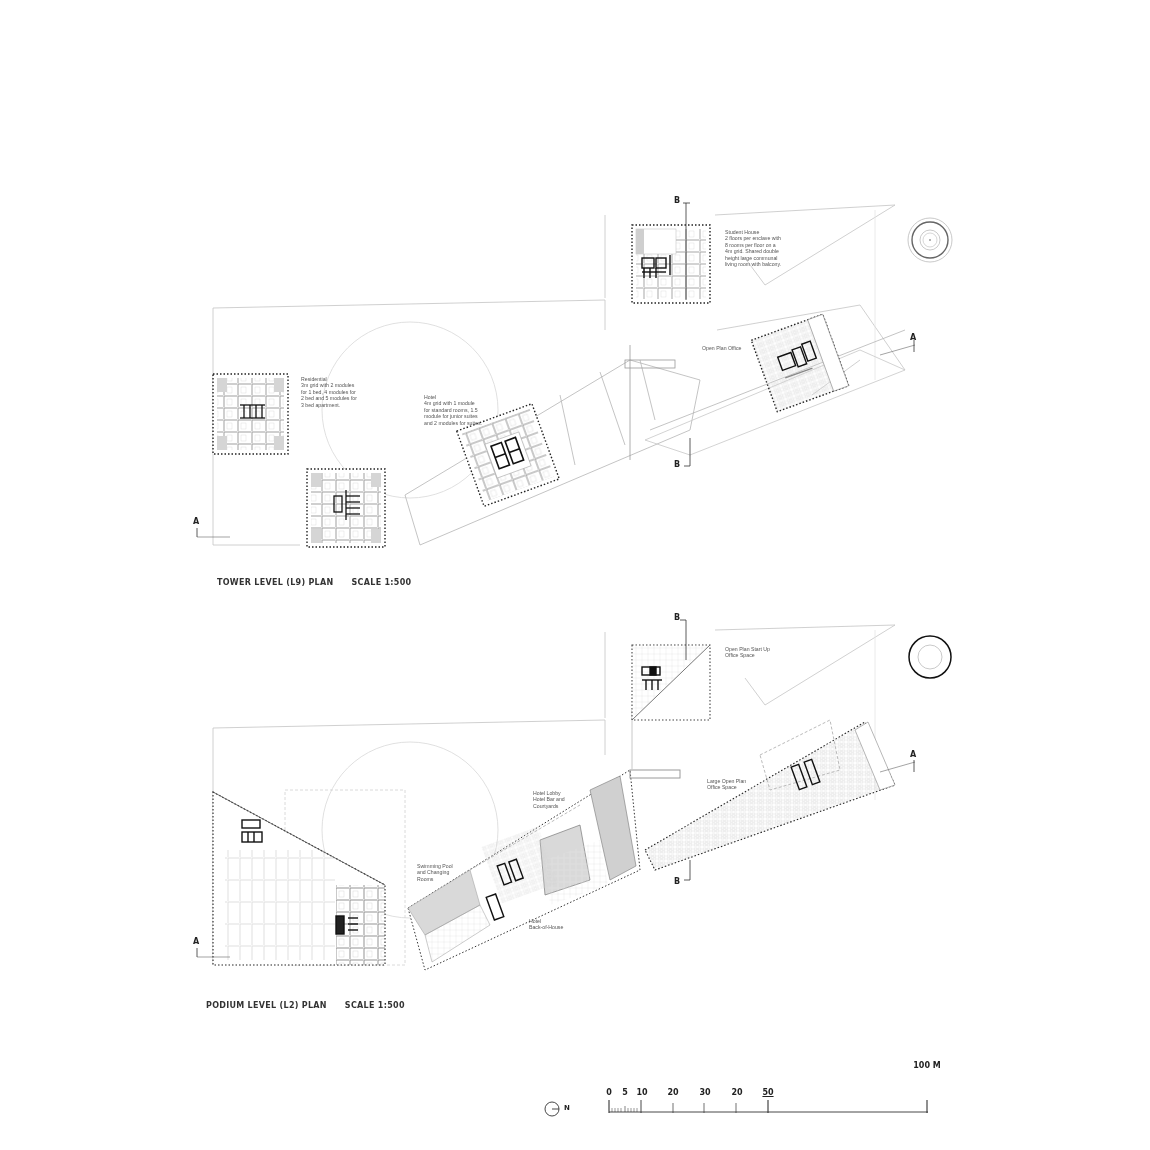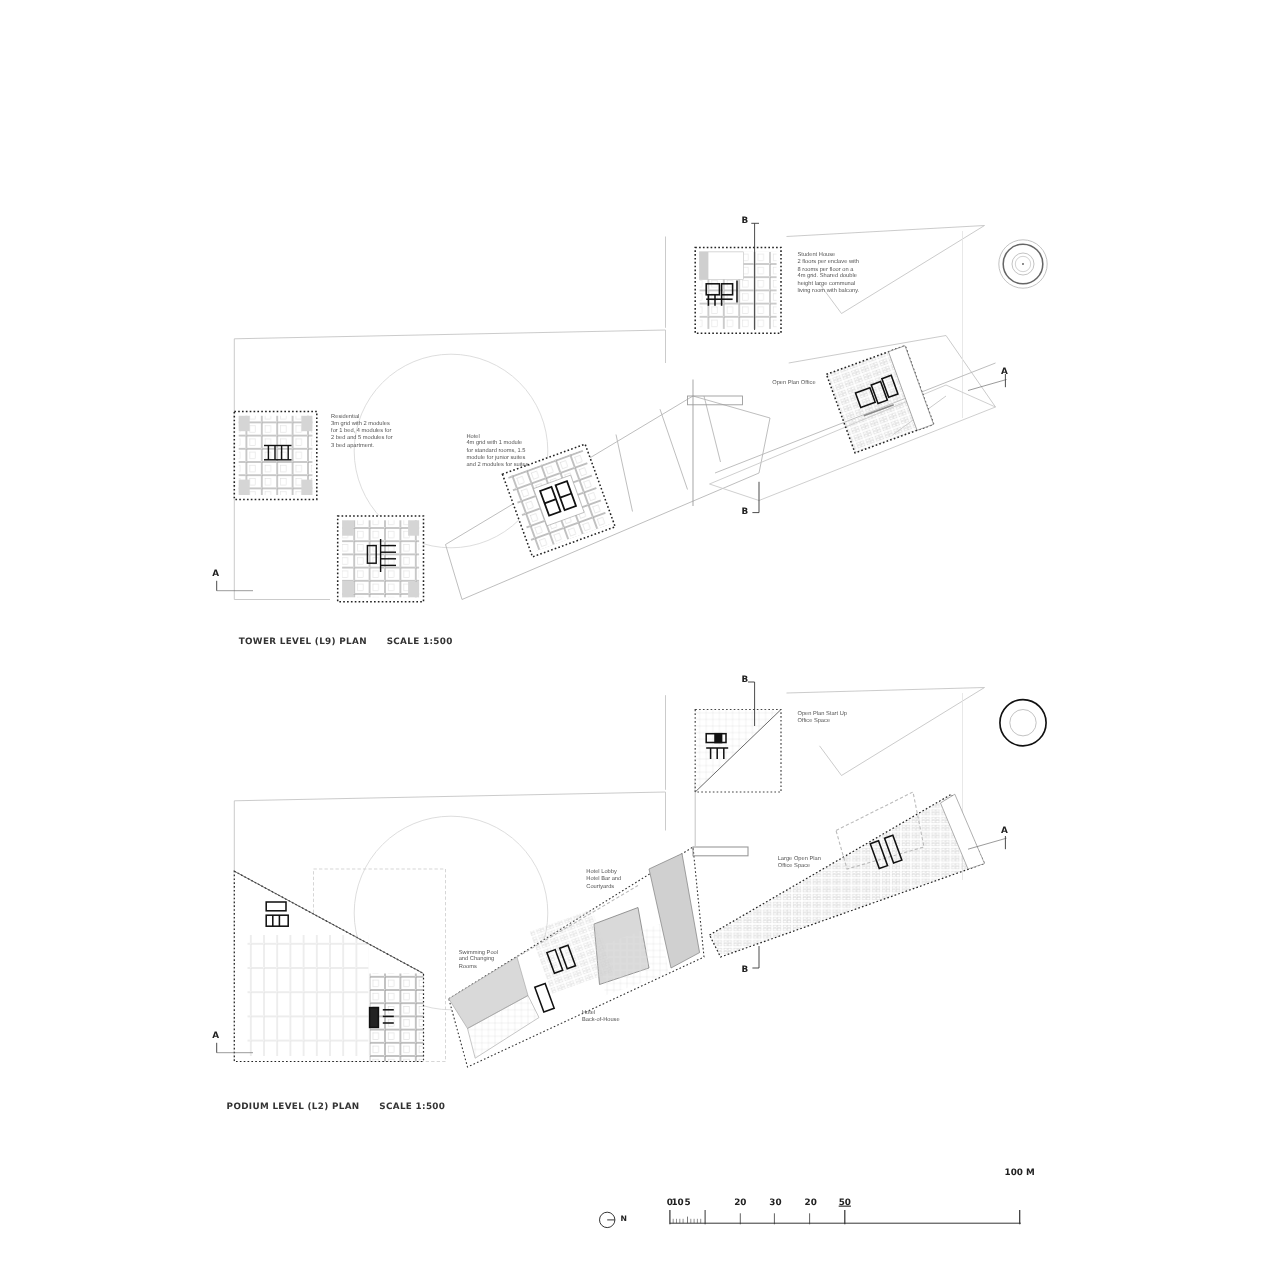--- a/index.html
+++ b/index.html
@@ -304,18 +304,18 @@
 <div class="sec" style="left:193px;top:937px;">A</div>
 <div class="sec" style="left:910px;top:750px;">A</div>
 
 <div class="title" style="left:206px;top:1001px;">
   <span>PODIUM LEVEL (L2) PLAN</span><span class="scale">SCALE 1:500</span>
 </div>
 
 <div class="north" style="left:564px;top:1104px;">N</div>
 <div class="tick" style="left:609px;top:1088px;">0</div>
 <div class="tick" style="left:625px;top:1088px;">5</div>
-<div class="tick" style="left:616px;top:1088px;">10</div>
+<div class="tick" style="left:642px;top:1088px;">10</div>
 <div class="tick" style="left:673px;top:1088px;">20</div>
 <div class="tick" style="left:705px;top:1088px;">30</div>
 <div class="tick" style="left:737px;top:1088px;">20</div>
 <div class="tick" style="left:768px;top:1088px;text-decoration:underline;">50</div>
 <div class="tick" style="left:927px;top:1061px;">100 M</div>
 
 </body></html>

